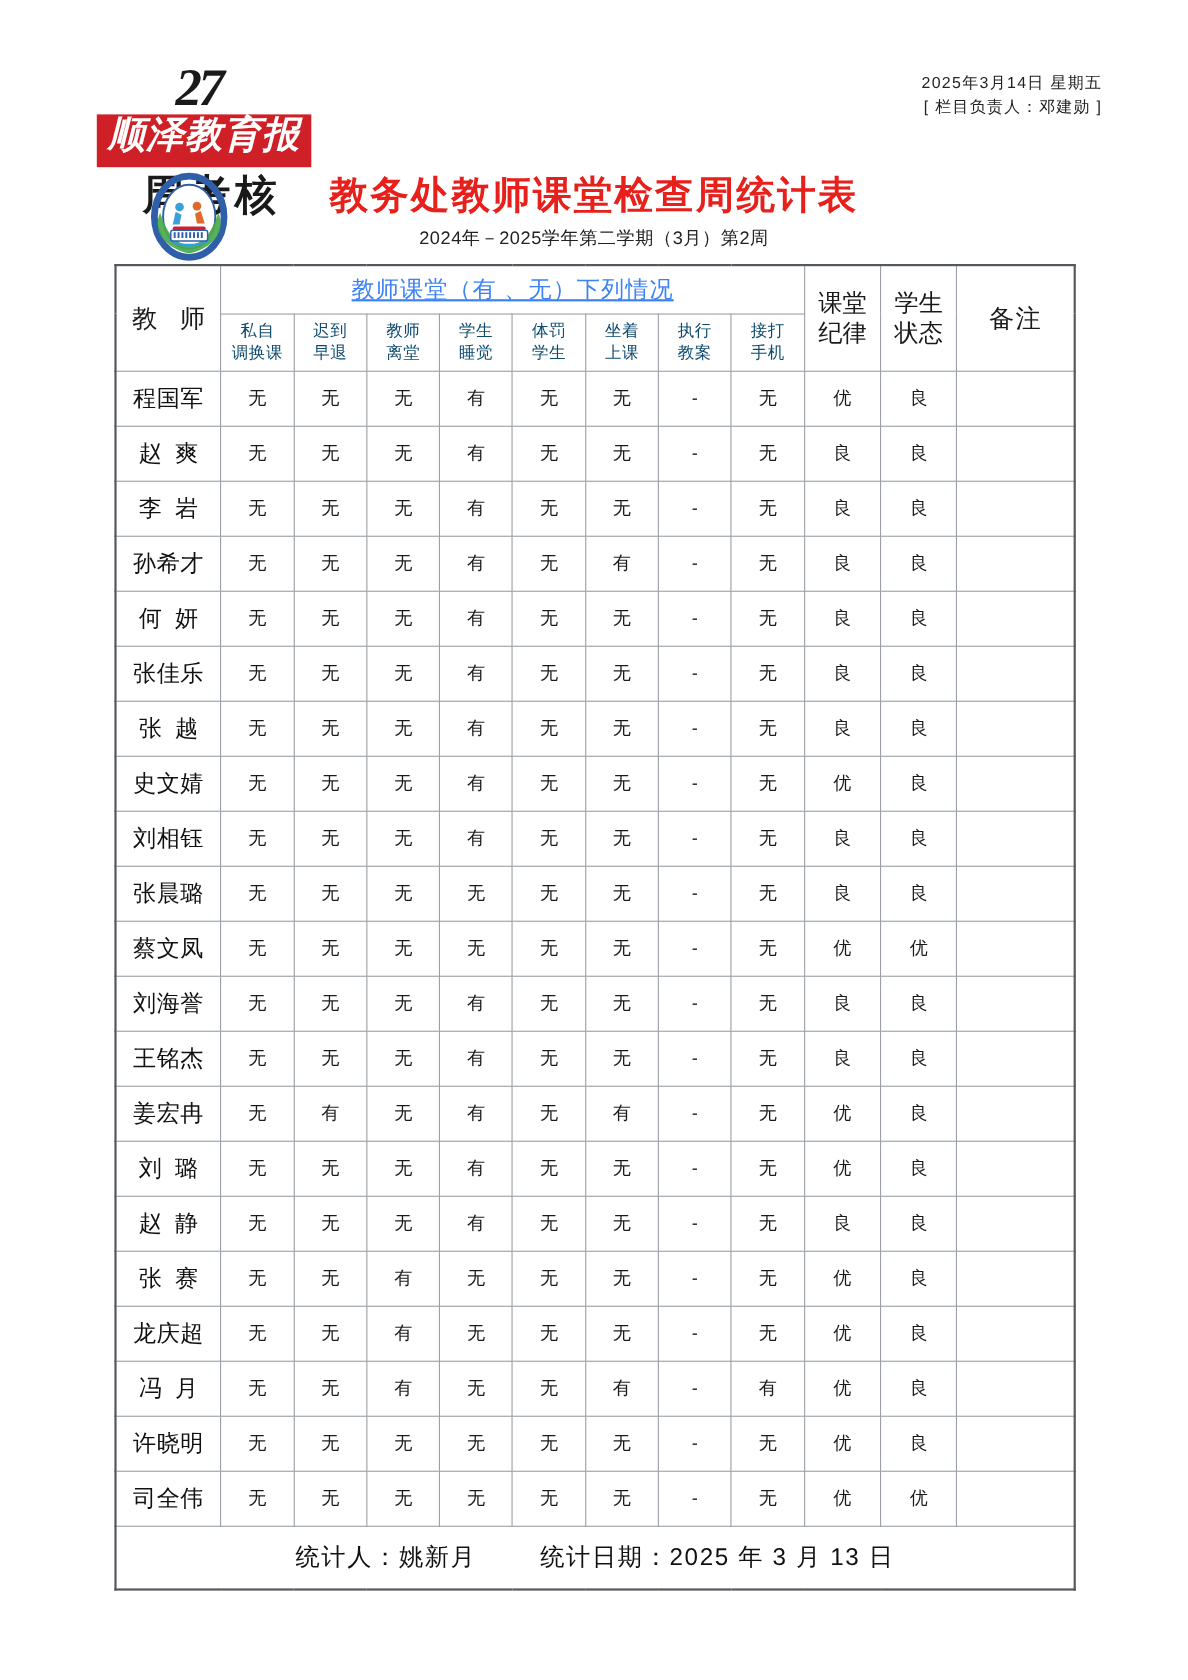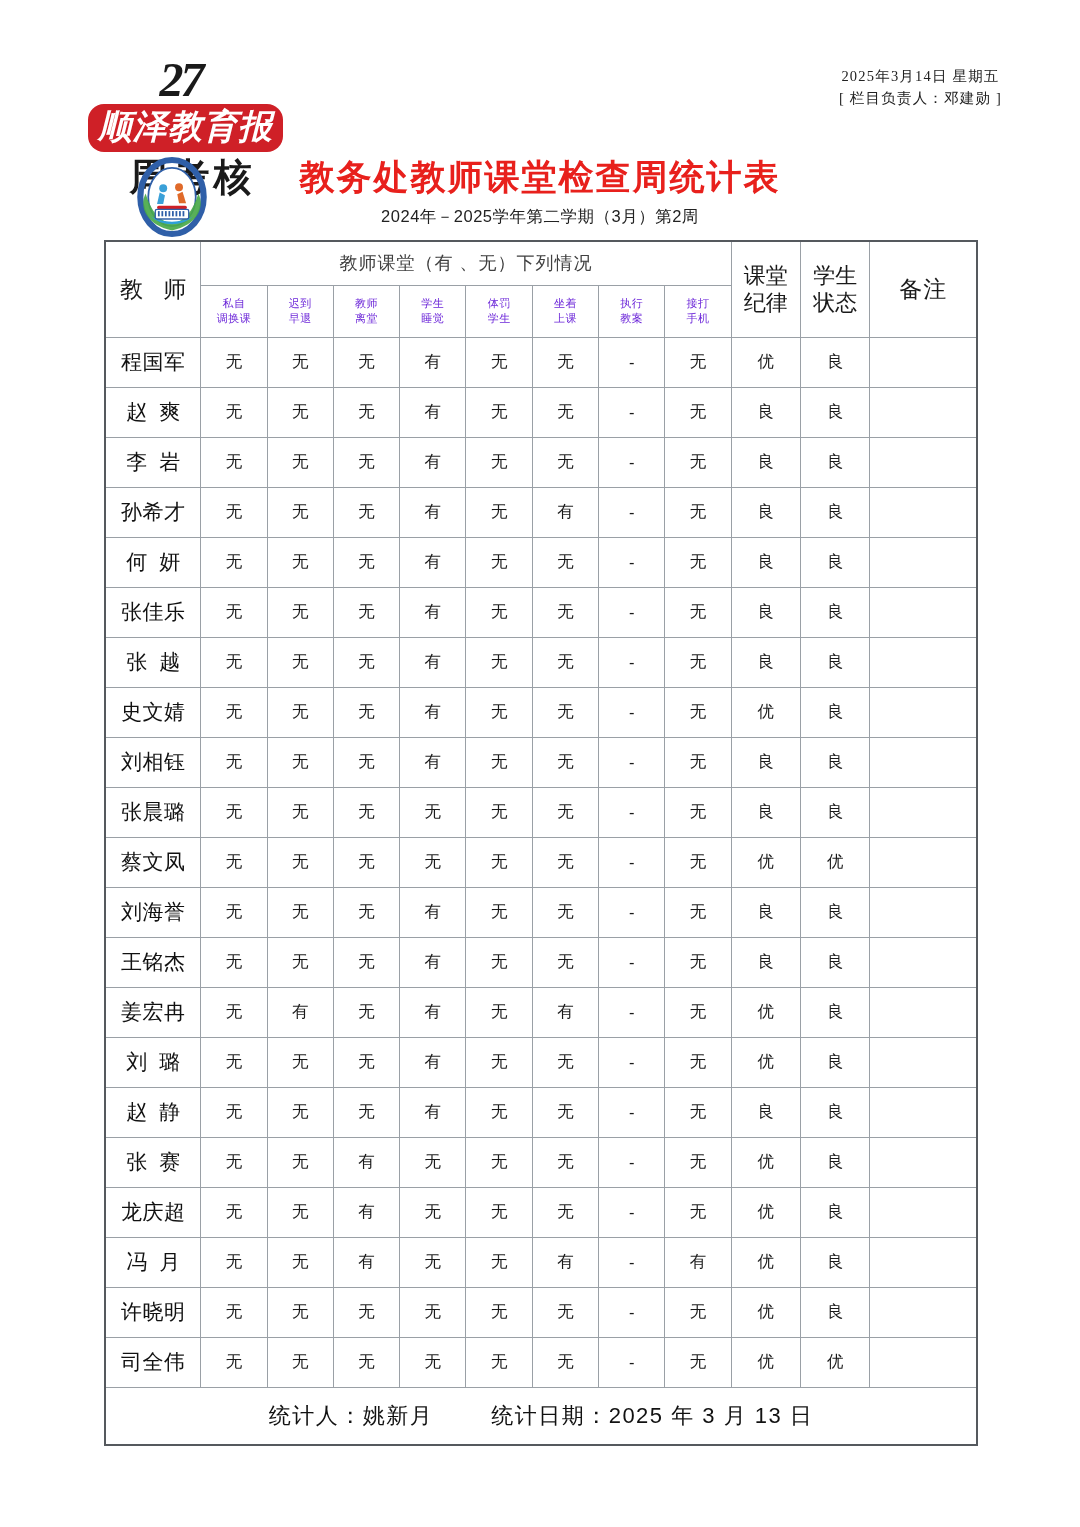--- a/index.html
+++ b/index.html
@@ -21,34 +21,33 @@
     display: flex; align-items: center; flex-direction: column;
   }
   .mast-num {
     font-family: "Liberation Serif", "DejaVu Serif", serif;
     font-size: 48px; font-weight: 700; font-style: italic;
     letter-spacing: -3px; color: #1a1a1a; line-height: 1;
     padding-right: 10px;
   }
   .mast-red {
     background: #cf2027; color: #ffffff;
-    font-family: Liberation Sans, sans-serif;
+    font-family: Liberation Mono, monospace;
     font-size: 34px; font-weight: 700; font-style: italic;
     padding: 5px 10px 7px 10px; line-height: 1.05;
     letter-spacing: 1px;
-    border-radius: 16px;
   }
   .mast-sub {
     font-size: 38px; font-weight: 700; color: #1a1a1a;
     margin-left: 14px; letter-spacing: 4px;
   }
   .mast-right {
     position: absolute; right: 78px; top: 10px;
-    text-align: center; line-height: 1.5;
-    font-size: 14.5px; color: #222; letter-spacing: 1.2px; font-family: Liberation Serif, serif;
+    text-align: right; line-height: 1.5;
+    font-size: 14.5px; color: #222; letter-spacing: 1.2px;
   }
 
   
   .titleblock { position: absolute; left: 0; top: 148px; width: 1080px; height: 90px; }
   .logo {
     position: absolute; left: 128px; top: 5px; width: 88px; height: 88px;
   }
   .doc-title {
     position: absolute; left: 0; top: 6px; width: 1080px;
     text-align: center; color: #e8201c;
@@ -74,32 +73,33 @@
   table.grid { border: 2px solid #55595e; }
 
   
   col.c-name  { width: 94px; }
   col.c-item  { width: 65px; }
   col.c-disc  { width: 68px; }
   col.c-state { width: 68px; }
   col.c-note  { width: 105px; }
 
   .th-big {
-    font-size: 18px; font-weight: 700; letter-spacing: 1px; color: #404040;
+    font-size: 21px; font-weight: 700; letter-spacing: 1px; color: #3b82f6;
     height: 44px;
+    text-decoration: underline;
   }
   .th-name {
     font-size: 23px; font-weight: 700; letter-spacing: 7px; color: #1a1a1a;
     text-indent: 7px;
   }
   .th-two {
     font-size: 22px; font-weight: 700; line-height: 1.25; color: #1a1a1a;
   }
   .th-sub {
-    font-size: 11px; font-weight: 700; line-height: 1.35; color: #6d28d9;
+    font-size: 15px; font-weight: 700; line-height: 1.35; color: #0c4a6e;
     height: 52px; letter-spacing: 0.5px;
   }
   .th-note { font-size: 23px; font-weight: 700; letter-spacing: 1px; }
 
   tr.datarow td { height: 50px; }
   td.nm {
     font-size: 21px; font-weight: 700; color: #111;
     letter-spacing: 0.5px;
   }
   td.nm.sp2 { letter-spacing: 12px; text-indent: 12px; }

